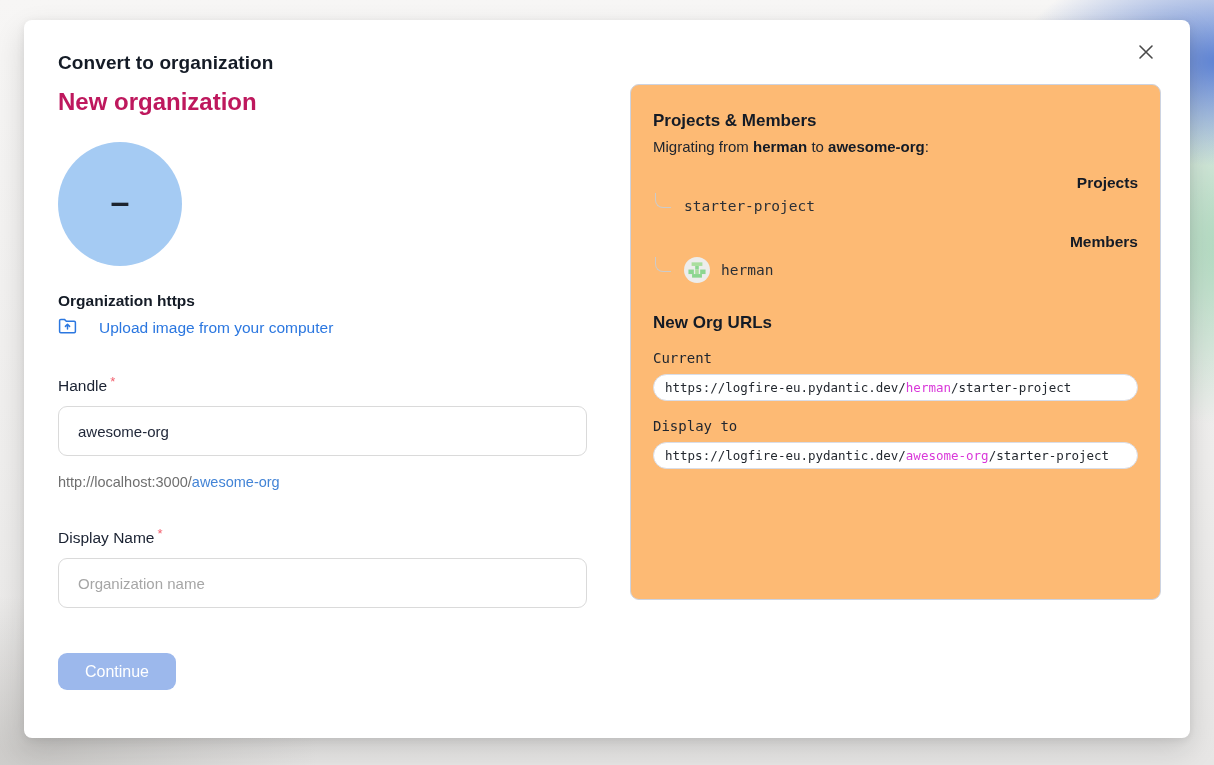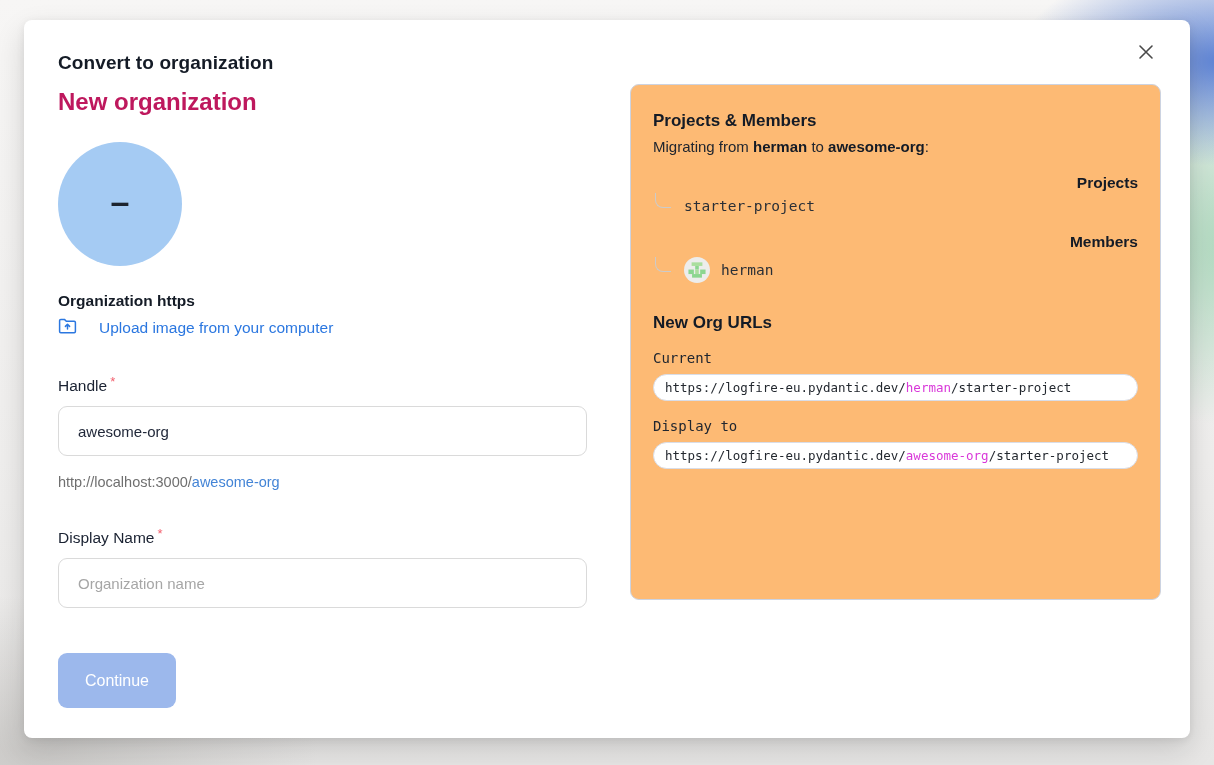--- a/index.html
+++ b/index.html
@@ -46,21 +46,21 @@
     margin-top:11px; width:100%; height:50px; border:1px solid #dadada; border-radius:9px;
     padding:0 19px; font-size:15px; color:#22293a; background:#fff; outline:none;
     font-family:"Liberation Sans", sans-serif;
   }
   .text-input::placeholder { color:#a6a6a6; }
 
   .url-preview { margin-top:18px; font-size:14.5px; color:#6f6f6f; }
   .url-preview .handle-part { color:#4384d6; }
 
   .continue-btn {
-    margin-top:45px; min-width:118px; height:55px; padding:0 22px;
+    margin-top:45px; min-width:118px; height:37px; padding:0 22px;
     background:#9cb8ec; color:#ffffff; border:none; border-radius:9px;
     font-size:16px; font-family:"Liberation Sans", sans-serif; cursor:default;
   }
 
   .panel {
     flex:1; margin-top:10px; height:516px;
     background:#fdba74; border:1px solid #ccd3e1; border-radius:9px;
     padding:26px 22px;
   }
   .panel-heading { font-size:17px; font-weight:bold; color:#141b26; }

